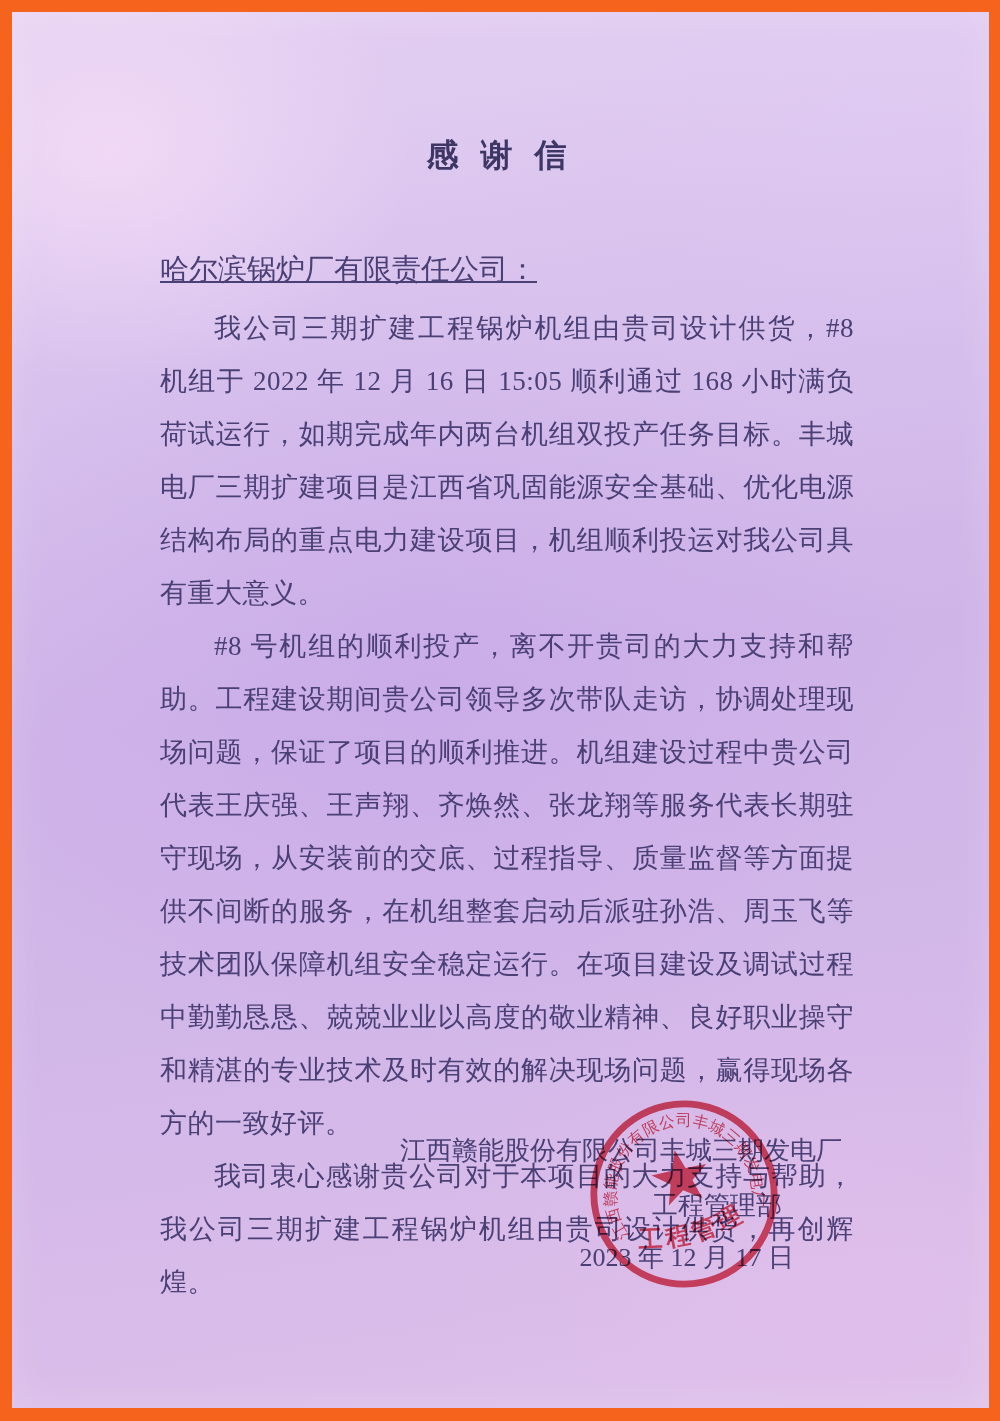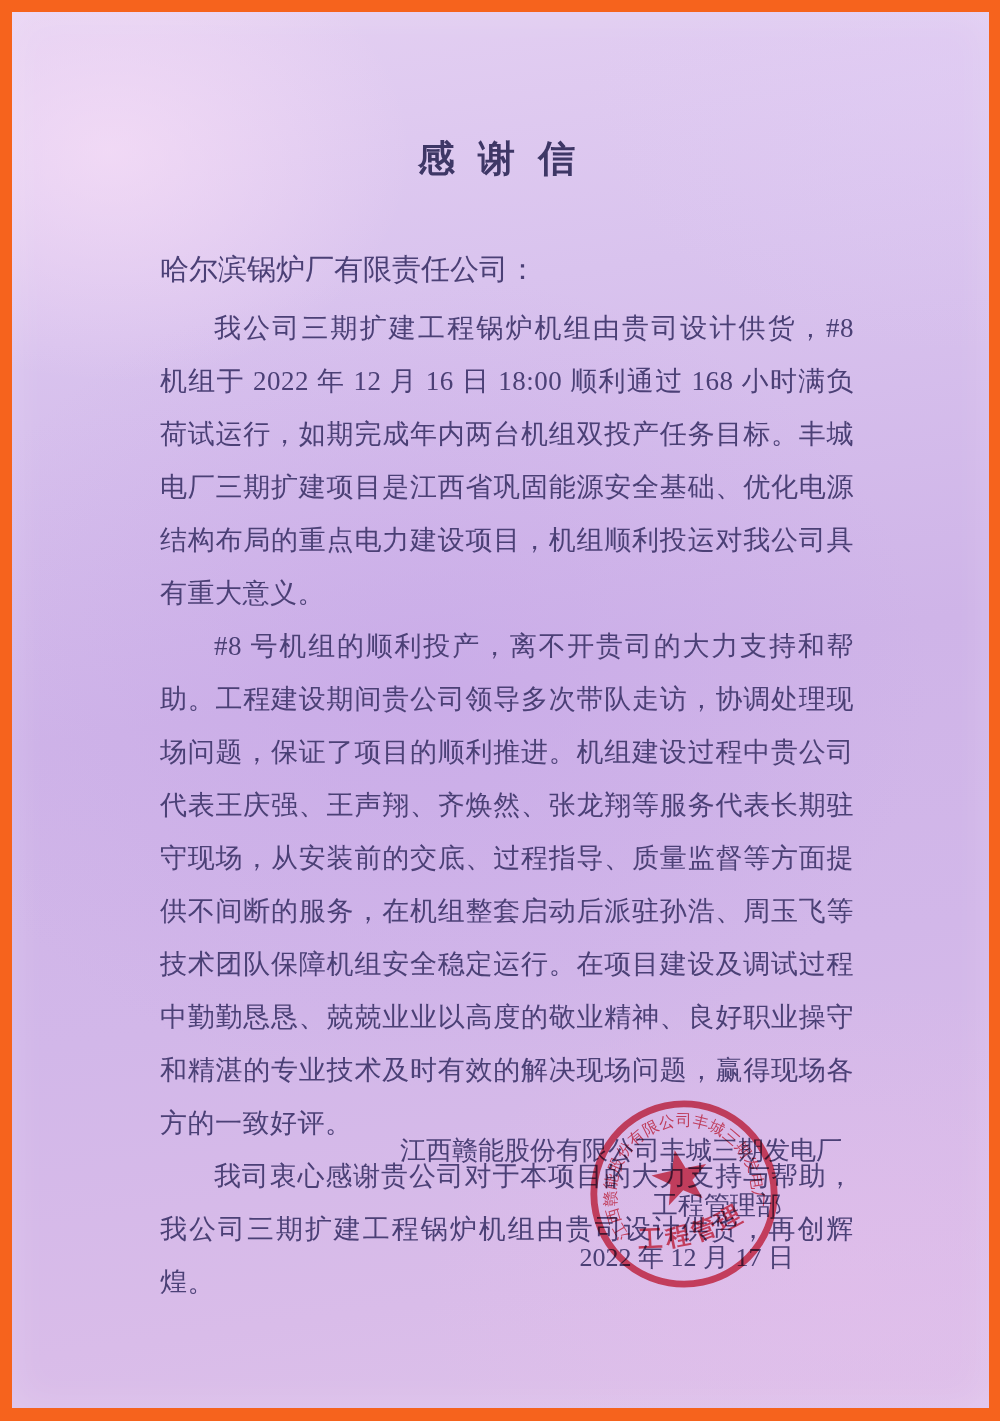--- a/index.html
+++ b/index.html
@@ -22,35 +22,36 @@
       radial-gradient(ellipse 500px 380px at 96% 4%, rgba(225,205,245,.45), transparent 75%),
       radial-gradient(ellipse 650px 520px at 42% 48%, rgba(198,166,232,.55), transparent 78%),
       radial-gradient(ellipse 560px 420px at 85% 92%, rgba(228,190,235,.5), transparent 75%),
       linear-gradient(172deg, #e4d0f2 0%, #d9c3ee 22%, #cfb4e8 48%, #d2b7e9 68%, #d9bce9 88%, #ddc1ea 100%);
     box-shadow: inset 0 0 40px rgba(255,255,255,.18);
   }
   .title {
     position: absolute;
     left: 0; right: 0; top: 134px;
     text-align: center;
-    font-size: 37px;
+    font-size: 32px;
     font-weight: bold;
     letter-spacing: 7px;
     color: #3e3766;
   }
   .letter-body {
     position: absolute;
     left: 160px; top: 243px;
     width: 694px;
     color: #4b4076;
   }
   .salutation {
     font-size: 29px;
     line-height: 53px;
     margin: 0 0 6px 0;
+    text-decoration: underline;
   }
   .para {
     font-size: 27px;
     line-height: 53px;
     text-align: justify;
     text-justify: inter-character;
     text-align-last: left;
     text-indent: 2em;
     margin: 0;
     letter-spacing: 0.5px;
@@ -80,28 +81,28 @@
 </head>
 <body>
 
 <div class="page">
   <div class="paper"></div>
 
   <div class="title">感 谢 信</div>
 
   <div class="letter-body">
     <p class="salutation">哈尔滨锅炉厂有限责任公司：</p>
-    <p class="para">我公司三期扩建工程锅炉机组由贵司设计供货，#8 机组于 2022 年 12 月 16 日 18:00 顺利通过 168 小时满负荷试运行，如期完成年内两台机组双投产任务目标。丰城电厂三期扩建项目是江西省巩固能源安全基础、优化电源结构布局的重点电力建设项目，机组顺利投运对我公司具有重大意义。</p>
+    <p class="para">我公司三期扩建工程锅炉机组由贵司设计供货，#8 机组于 2022 年 12 月 16 日 15:05 顺利通过 168 小时满负荷试运行，如期完成年内两台机组双投产任务目标。丰城电厂三期扩建项目是江西省巩固能源安全基础、优化电源结构布局的重点电力建设项目，机组顺利投运对我公司具有重大意义。</p>
     <p class="para">#8 号机组的顺利投产，离不开贵司的大力支持和帮助。工程建设期间贵公司领导多次带队走访，协调处理现场问题，保证了项目的顺利推进。机组建设过程中贵公司代表王庆强、王声翔、齐焕然、张龙翔等服务代表长期驻守现场，从安装前的交底、过程指导、质量监督等方面提供不间断的服务，在机组整套启动后派驻孙浩、周玉飞等技术团队保障机组安全稳定运行。在项目建设及调试过程中勤勤恳恳、兢兢业业以高度的敬业精神、良好职业操守和精湛的专业技术及时有效的解决现场问题，赢得现场各方的一致好评。</p>
     <p class="para">我司衷心感谢贵公司对于本项目的大力支持与帮助，我公司三期扩建工程锅炉机组由贵司设计供货，再创辉煌。</p>
   </div>
 
   <div class="sig-line sig-company">江西赣能股份有限公司丰城三期发电厂</div>
   <div class="sig-line sig-dept">工程管理部</div>
-  <div class="sig-line sig-date">2022 年 12 月 17 日</div>
+  <div class="sig-line sig-date">2023 年 12 月 17 日</div>
 
   <svg class="seal" viewBox="0 0 200 200">
     <defs>
       <path id="ring-path" d="M 36.6,129.6 A 70,70 0 1 1 163.4,129.6" fill="none"></path>
       <path id="inner-path" d="M 30,140 Q 100,162 170,132" fill="none"></path>
     </defs>
     <circle cx="100" cy="100" r="92" fill="none" stroke="#dd3a4e" stroke-width="7"></circle>
     <polygon points="100,54 107.1,74.3 128.5,74.7 111.4,87.7 117.6,108.3 100,96 82.4,108.3 88.6,87.7 71.5,74.7 92.9,74.3" fill="#dd3a4e"></polygon>
     <text font-size="16" letter-spacing="1">
       <textPath href="#ring-path" startOffset="0" textLength="278">江西赣能股份有限公司丰城三期发电厂</textPath>

